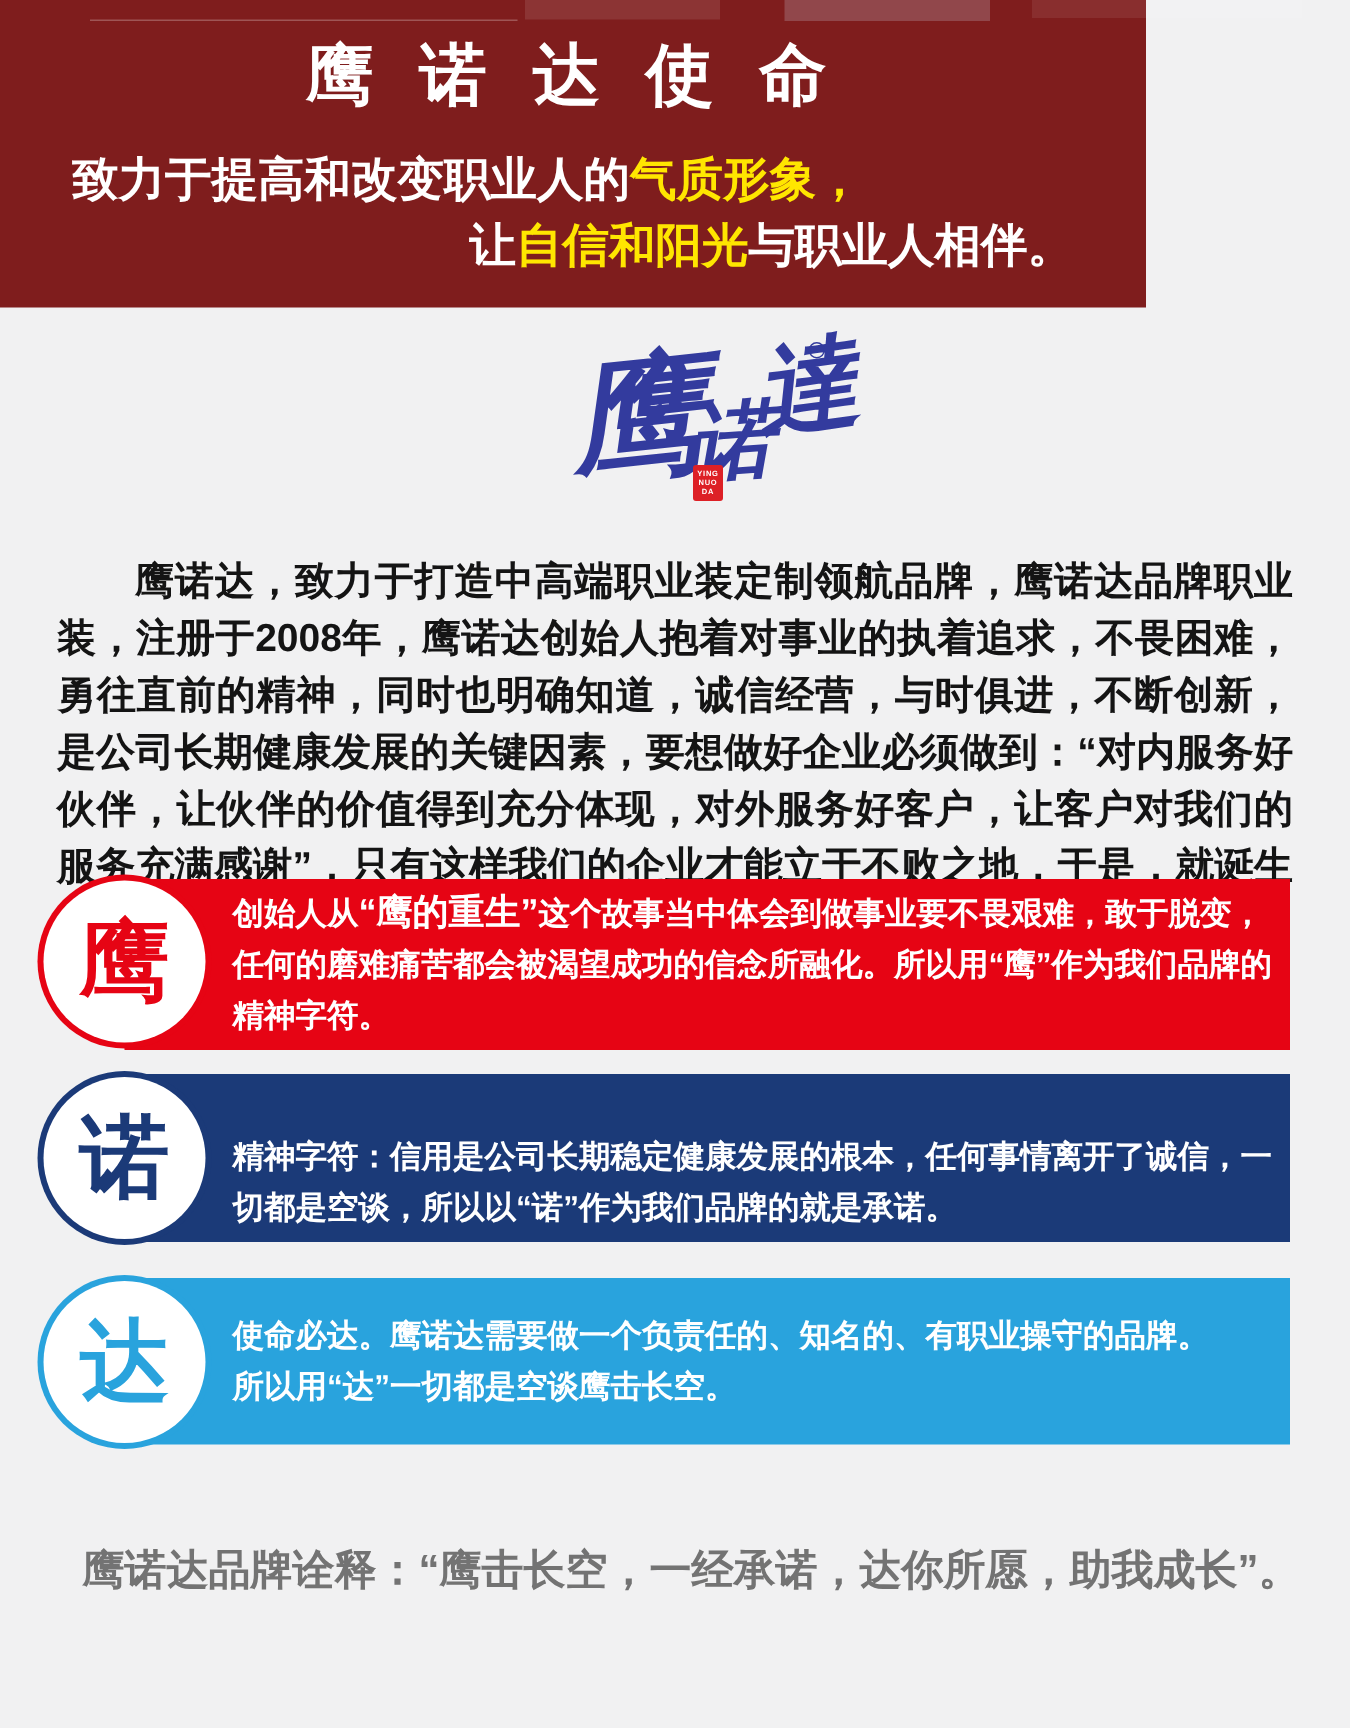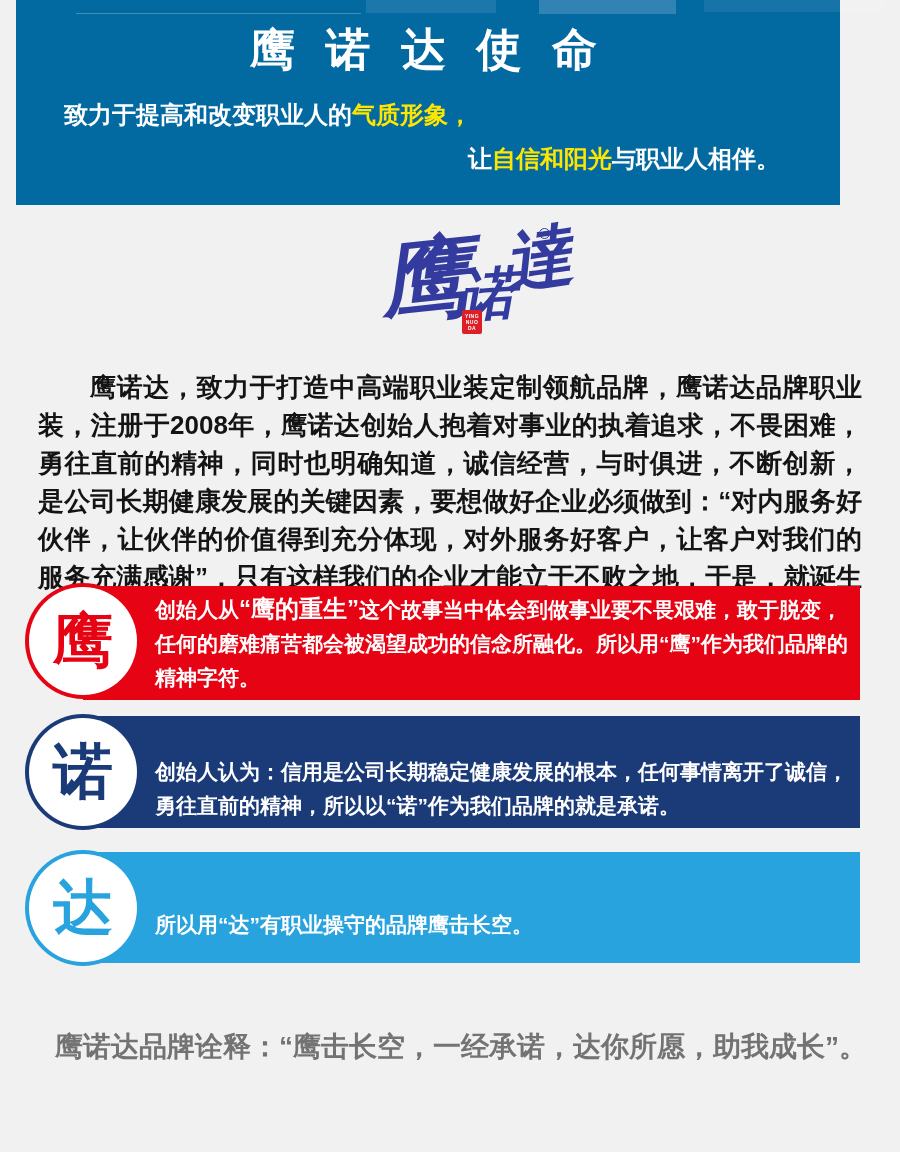--- a/index.html
+++ b/index.html
@@ -2,33 +2,33 @@
 <html><head>
 <meta charset="utf-8">
 <style>
   html,body{margin:0;padding:0;}
   body{
     width:900px;height:1152px;position:relative;overflow:hidden;
     background:#f1f1f2;
     font-family:"Liberation Sans","DejaVu Sans",sans-serif;
   }
   
-  .header{position:absolute;left:0;top:0;width:824px;height:205px;background:#0369a1;margin-left:16px;}
+  .header{position:absolute;left:0;top:0;width:764px;height:205px;background:#7f1d1d;}
   .remnant{position:absolute;top:0;}
   .remnant-a{left:350px;width:130px;height:13px;background:rgba(255,255,255,0.10);}
   .remnant-b{left:523px;width:137px;height:14px;background:rgba(210,222,240,0.22);}
   .remnant-c{left:688px;width:180px;height:12px;background:rgba(255,255,255,0.08);}
   .remnant-line{left:60px;top:13px;width:285px;height:1px;background:rgba(255,255,255,0.25);}
   .header-title{
     position:absolute;left:0;top:20px;width:100%;text-align:center;
     color:#ffffff;font-size:45px;font-weight:bold;letter-spacing:9px;
   }
-  .header-sub{position:absolute;font-size:24px;font-weight:bold;color:#ffffff;white-space:nowrap;}
+  .header-sub{position:absolute;font-size:31px;font-weight:bold;color:#ffffff;white-space:nowrap;}
   .header-sub1{left:48px;top:99px;}
-  .header-sub2{right:60px;top:143px;text-align:center;}
+  .header-sub2{right:48px;top:143px;text-align:center;}
   .seg-yellow{color:#ffe600;}
   
   .logo{position:absolute;left:386px;top:232px;width:190px;height:130px;}
   .logo .g{position:absolute;color:#333b9e;font-weight:bold;font-style:italic;line-height:1;}
   .logo .g1{left:-6px;top:2px;font-size:90px;transform:rotate(-6deg);}
   .logo .g2{left:74px;top:34px;font-size:56px;transform:rotate(-4deg);}
   .logo .g3{left:118px;top:-8px;font-size:68px;transform:rotate(-8deg);}
   .logo .reg{position:absolute;left:153px;top:-4px;width:9px;height:9px;border:1.5px solid #333b9e;border-radius:50%;}
   .seal{
     position:absolute;left:76px;top:78px;width:20px;height:24px;background:#dd2026;border-radius:2px;
@@ -93,21 +93,21 @@
 
 <div class="intro">鹰诺达，致力于打造中高端职业装定制领航品牌，鹰诺达品牌职业装，注册于2008年，鹰诺达创始人抱着对事业的执着追求，不畏困难，勇往直前的精神，同时也明确知道，诚信经营，与时俱进，不断创新，是公司长期健康发展的关键因素，要想做好企业必须做到：“对内服务好伙伴，让伙伴的价值得到充分体现，对外服务好客户，让客户对我们的服务充满感谢”，只有这样我们的企业才能立于不败之地，于是，就诞生了我们的“鹰诺达”品牌商标。</div>
 
 <div class="banner banner-red">
   <div class="circle">鹰</div>
   <div class="btext"><span>创始人从</span><span class="seg-big">“鹰的重生”</span><span>这个故事当中体会到做事业要不畏艰难，敢于脱变，任何的磨难痛苦都会被渴望成功的信念所融化。所以用“鹰”作为我们品牌的</span><span class="seg-bold">精神字符</span><span>。</span></div>
 </div>
 
 <div class="banner banner-navy">
   <div class="circle">诺</div>
-  <div class="btext"><br><span>创始人认为：信用是公司长期稳定健康发展的根本，任何事情离开了诚信，勇往直前的精神，所以以“诺”作为我们品牌的</span><span class="seg-bold">就是承诺</span><span>。</span></div>
+  <div class="btext"><br><span>精神字符：信用是公司长期稳定健康发展的根本，任何事情离开了诚信，一切都是空谈，所以以“诺”作为我们品牌的</span><span class="seg-bold">就是承诺</span><span>。</span></div>
 </div>
 
 <div class="banner banner-sky">
   <div class="circle">达</div>
-  <div class="btext"><br><span>所以用“达”有职业操守的品牌</span><span class="seg-bold">鹰击长空</span><span>。</span></div>
+  <div class="btext"><span>使命必达。鹰诺达需要做一个负责任的、知名的、有职业操守的品牌。</span><br><span>所以用“达”一切都是空谈</span><span class="seg-bold">鹰击长空</span><span>。</span></div>
 </div>
 
 <div class="slogan">鹰诺达品牌诠释：“鹰击长空，一经承诺，达你所愿，助我成长”。</div>
 
 </body></html>

